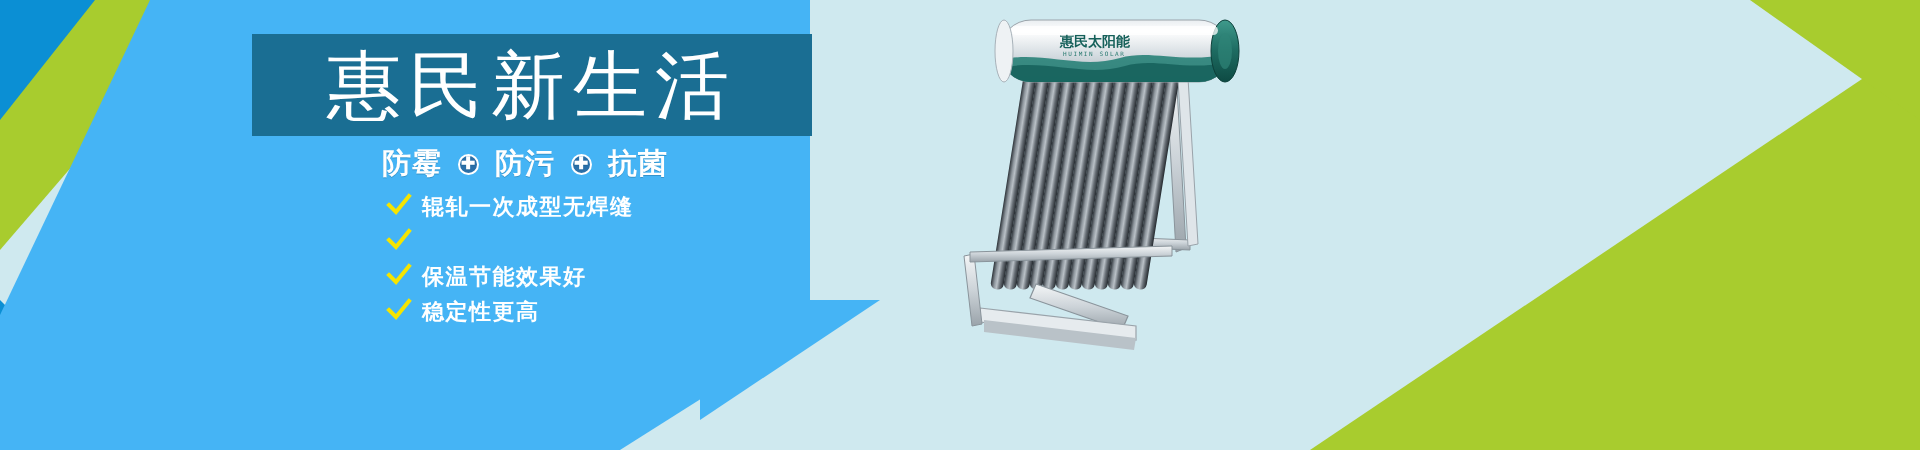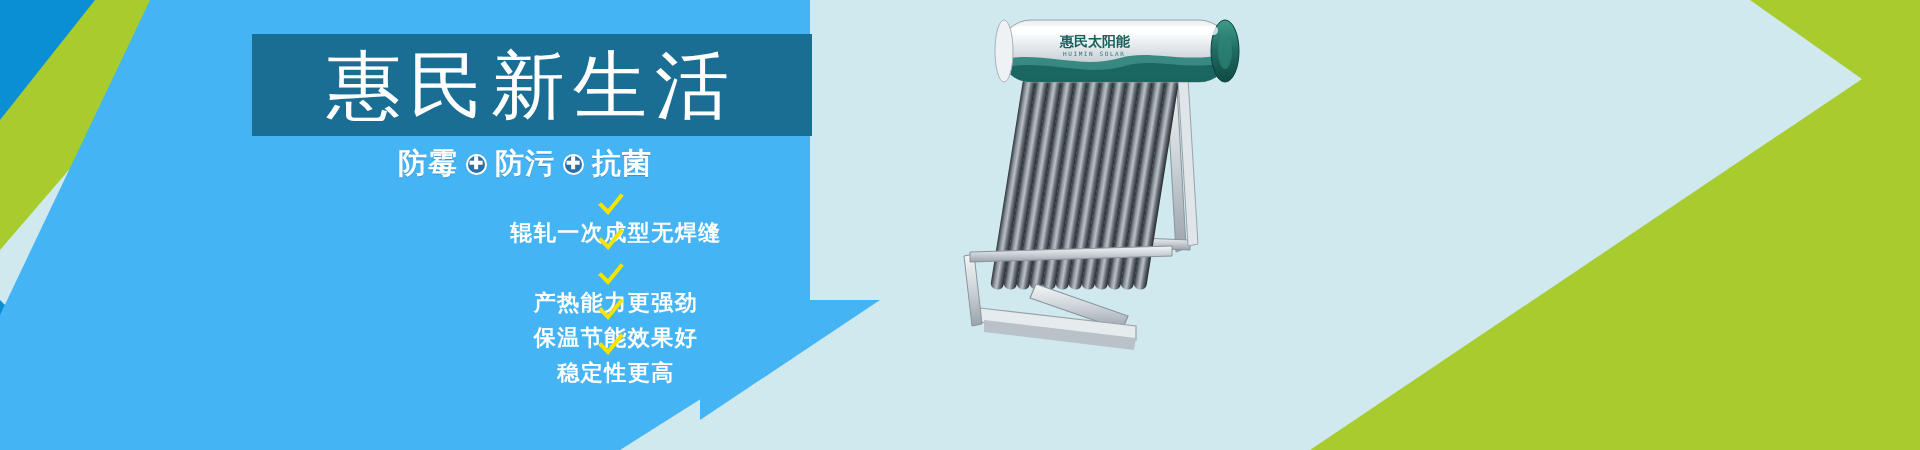--- a/index.html
+++ b/index.html
@@ -66,42 +66,42 @@
     line-height:94px;text-align:center;
     color:#ffffff;font-size:74px;font-weight:normal;
     letter-spacing:8px;
     font-family:"DejaVu Sans","Liberation Sans",sans-serif;
     white-space:nowrap;
   }
 
   
   .subtitle{
     position:absolute;left:380px;top:143px;width:290px;height:42px;
-    display:flex;align-items:center;justify-content:center;gap:8px;
+    display:flex;align-items:center;justify-content:center;gap:16px;
     color:#ffffff;font-size:29px;font-weight:bold;letter-spacing:1px;
     font-family:Liberation Serif, serif;
     text-shadow:0 1px 0 rgba(20,90,130,.35);
     white-space:nowrap;
   }
   .plus-badge{
     display:inline-flex;align-items:center;justify-content:center;
     width:21px;height:21px;border-radius:50%;
     background:#2a6fa8;color:#ffffff;
     font-size:17px;font-weight:bold;line-height:1;
     border:2px solid #ffffff;
     box-sizing:border-box;
   }
   .plus-badge span{position:relative;top:-1px;}
 
   
   .features{
     position:absolute;left:386px;top:192px;width:460px;
   }
   .feature-row{
-    display:flex;align-items:center;height:33px;margin-bottom:2px;flex-direction:column;
+    display:flex;align-items:flex-start;height:33px;margin-bottom:2px;
   }
   .check-icon{
     width:26px;height:26px;flex:0 0 26px;
     margin-right:10px;display:block;
   }
   .feature-label{
     color:#ffffff;font-size:22px;font-weight:bold;letter-spacing:1.5px;
     font-family:"DejaVu Sans","Liberation Sans",sans-serif;
     white-space:nowrap;
   }
@@ -148,26 +148,20 @@
       </svg>
       <span class="feature-label">辊轧一次成型无焊缝</span>
     </div>
 
     <div class="feature-row">
       <svg class="check-icon" viewBox="0 0 26 26">
         <path d="M3 13 L10 20 L23 4" fill="none" stroke="#f5e400" stroke-width="4" stroke-linecap="square" stroke-linejoin="miter"></path>
       </svg>
     </div>
 
-    <div class="feature-row">
-      <svg class="check-icon" viewBox="0 0 26 26">
-        <path d="M3 13 L10 20 L23 4" fill="none" stroke="#f5e400" stroke-width="4" stroke-linecap="square" stroke-linejoin="miter"></path>
-      </svg>
-      <span class="feature-label">产热能力更强劲</span>
-    </div>
 
     <div class="feature-row">
       <svg class="check-icon" viewBox="0 0 26 26">
         <path d="M3 13 L10 20 L23 4" fill="none" stroke="#f5e400" stroke-width="4" stroke-linecap="square" stroke-linejoin="miter"></path>
       </svg>
       <span class="feature-label">保温节能效果好</span>
     </div>
 
     <div class="feature-row">
       <svg class="check-icon" viewBox="0 0 26 26">

